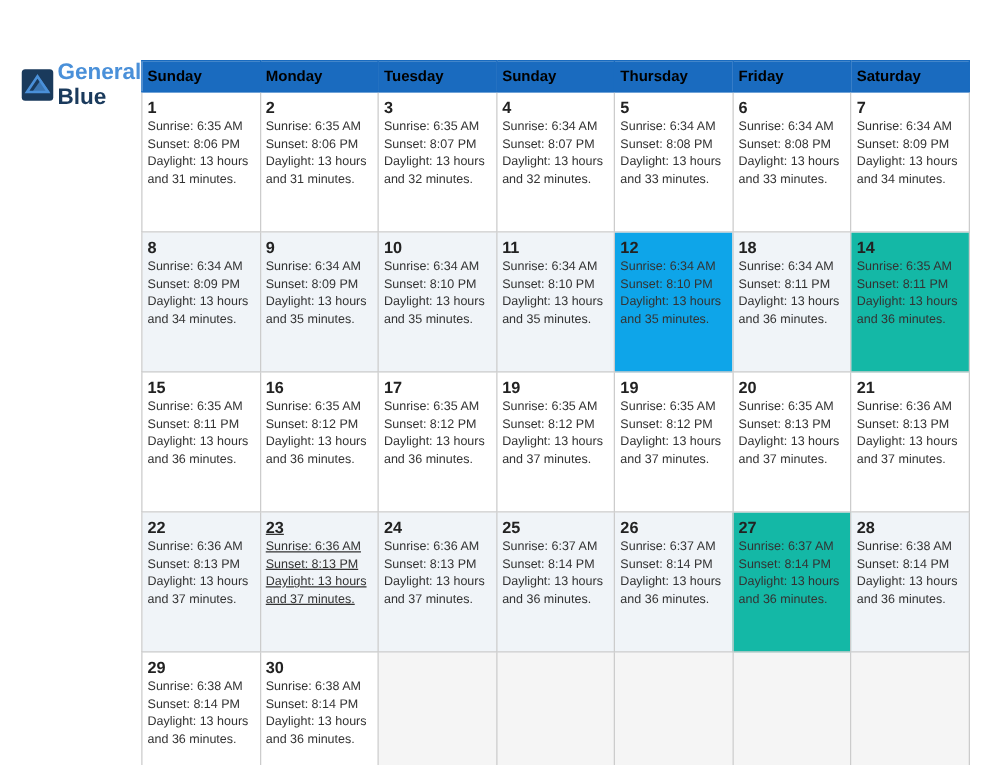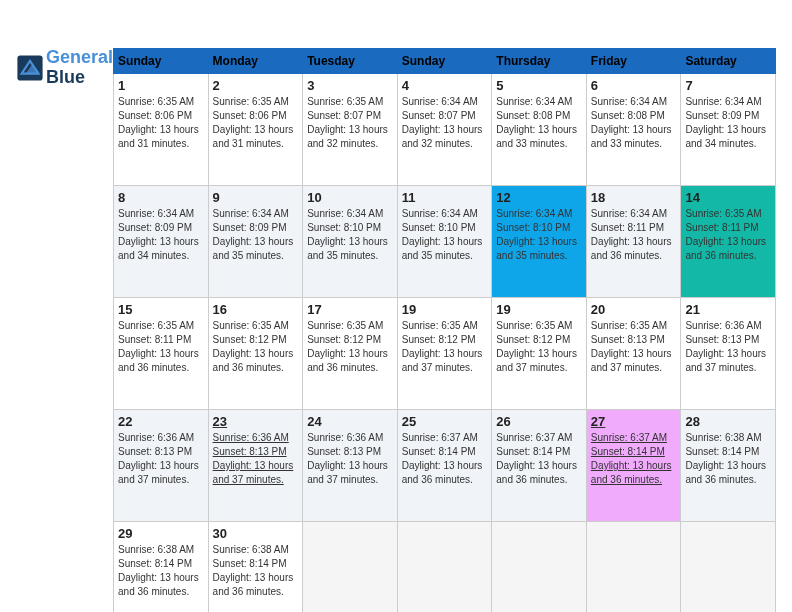--- a/index.html
+++ b/index.html
@@ -235,21 +235,21 @@
             <div class="day-info">Sunrise: 6:36 AM<br>Sunset: 8:13 PM<br>Daylight: 13 hours and 37 minutes.</div>
           </td>
           <td style="background: rgb(240, 244, 248);">
             <span class="day-num">25</span>
             <div class="day-info">Sunrise: 6:37 AM<br>Sunset: 8:14 PM<br>Daylight: 13 hours and 36 minutes.</div>
           </td>
           <td style="background: rgb(240, 244, 248);">
             <span class="day-num">26</span>
             <div class="day-info">Sunrise: 6:37 AM<br>Sunset: 8:14 PM<br>Daylight: 13 hours and 36 minutes.</div>
           </td>
-          <td style="background: #f0abfc; text-decoration: underline;">
+          <td style="background: #14b8a6;">
             <span class="day-num">27</span>
             <div class="day-info">Sunrise: 6:37 AM<br>Sunset: 8:14 PM<br>Daylight: 13 hours and 36 minutes.</div>
           </td>
           <td style="background: rgb(240, 244, 248);">
             <span class="day-num">28</span>
             <div class="day-info">Sunrise: 6:38 AM<br>Sunset: 8:14 PM<br>Daylight: 13 hours and 36 minutes.</div>
           </td>
         </tr>
         <tr>
           <td>

